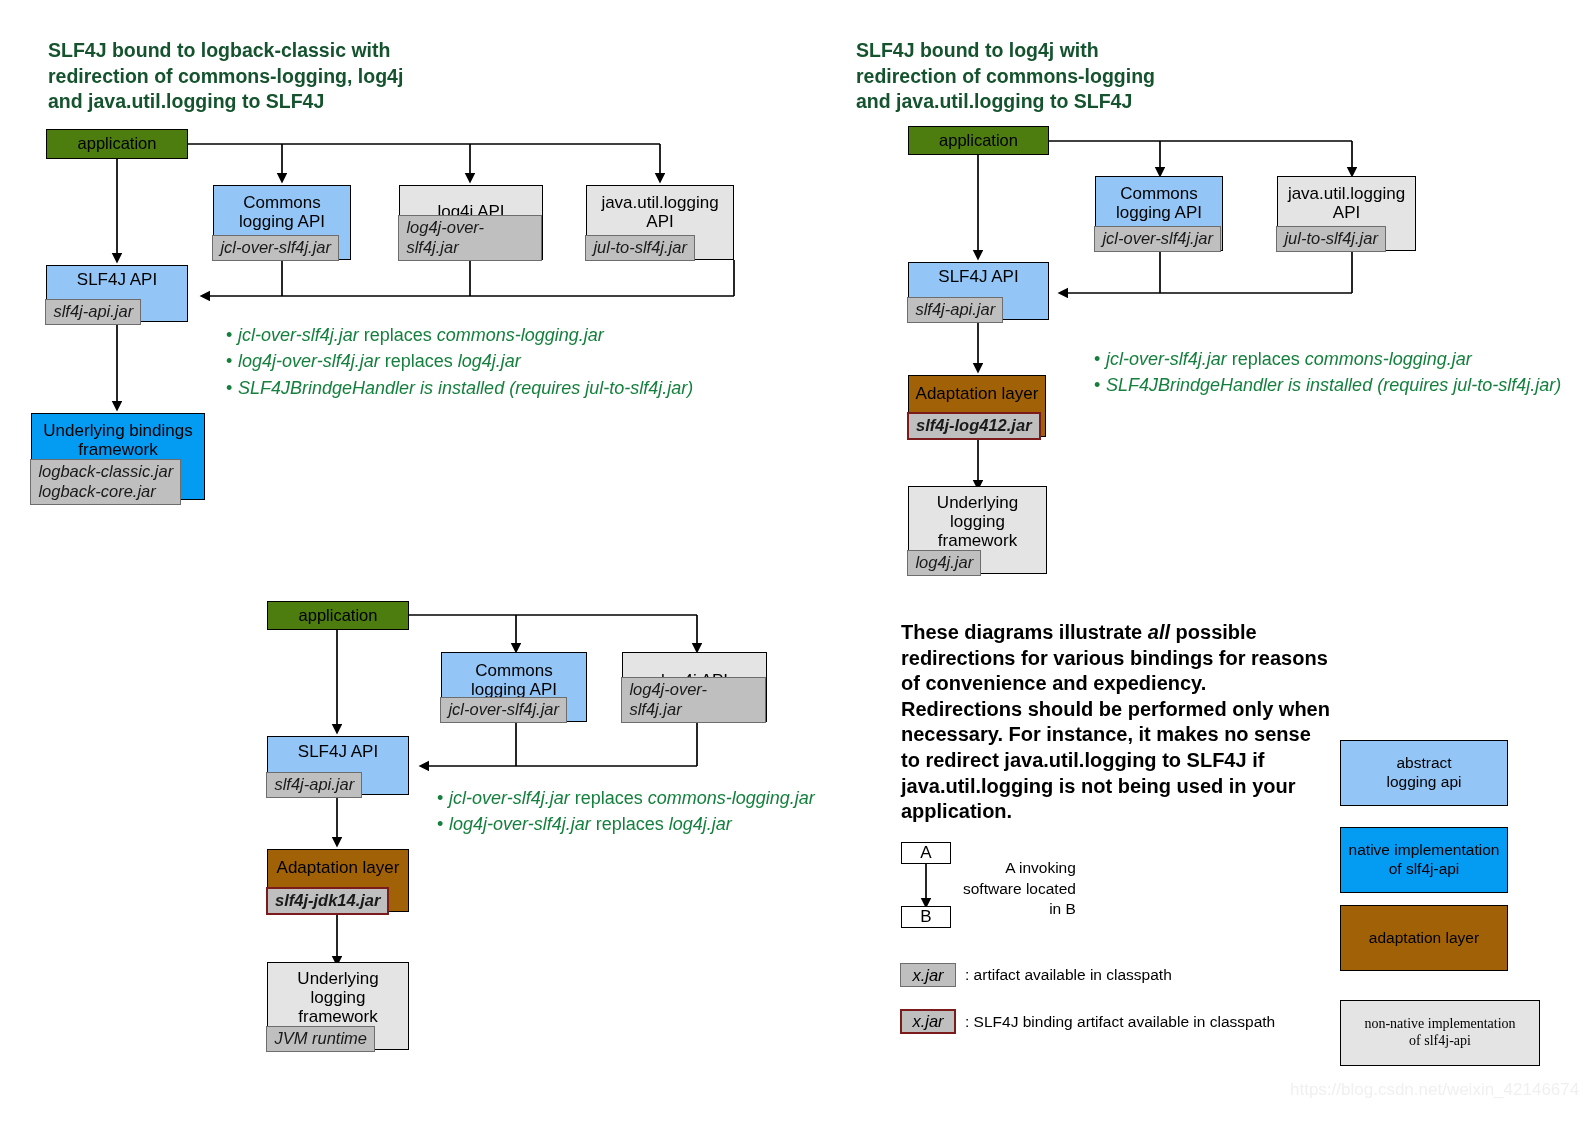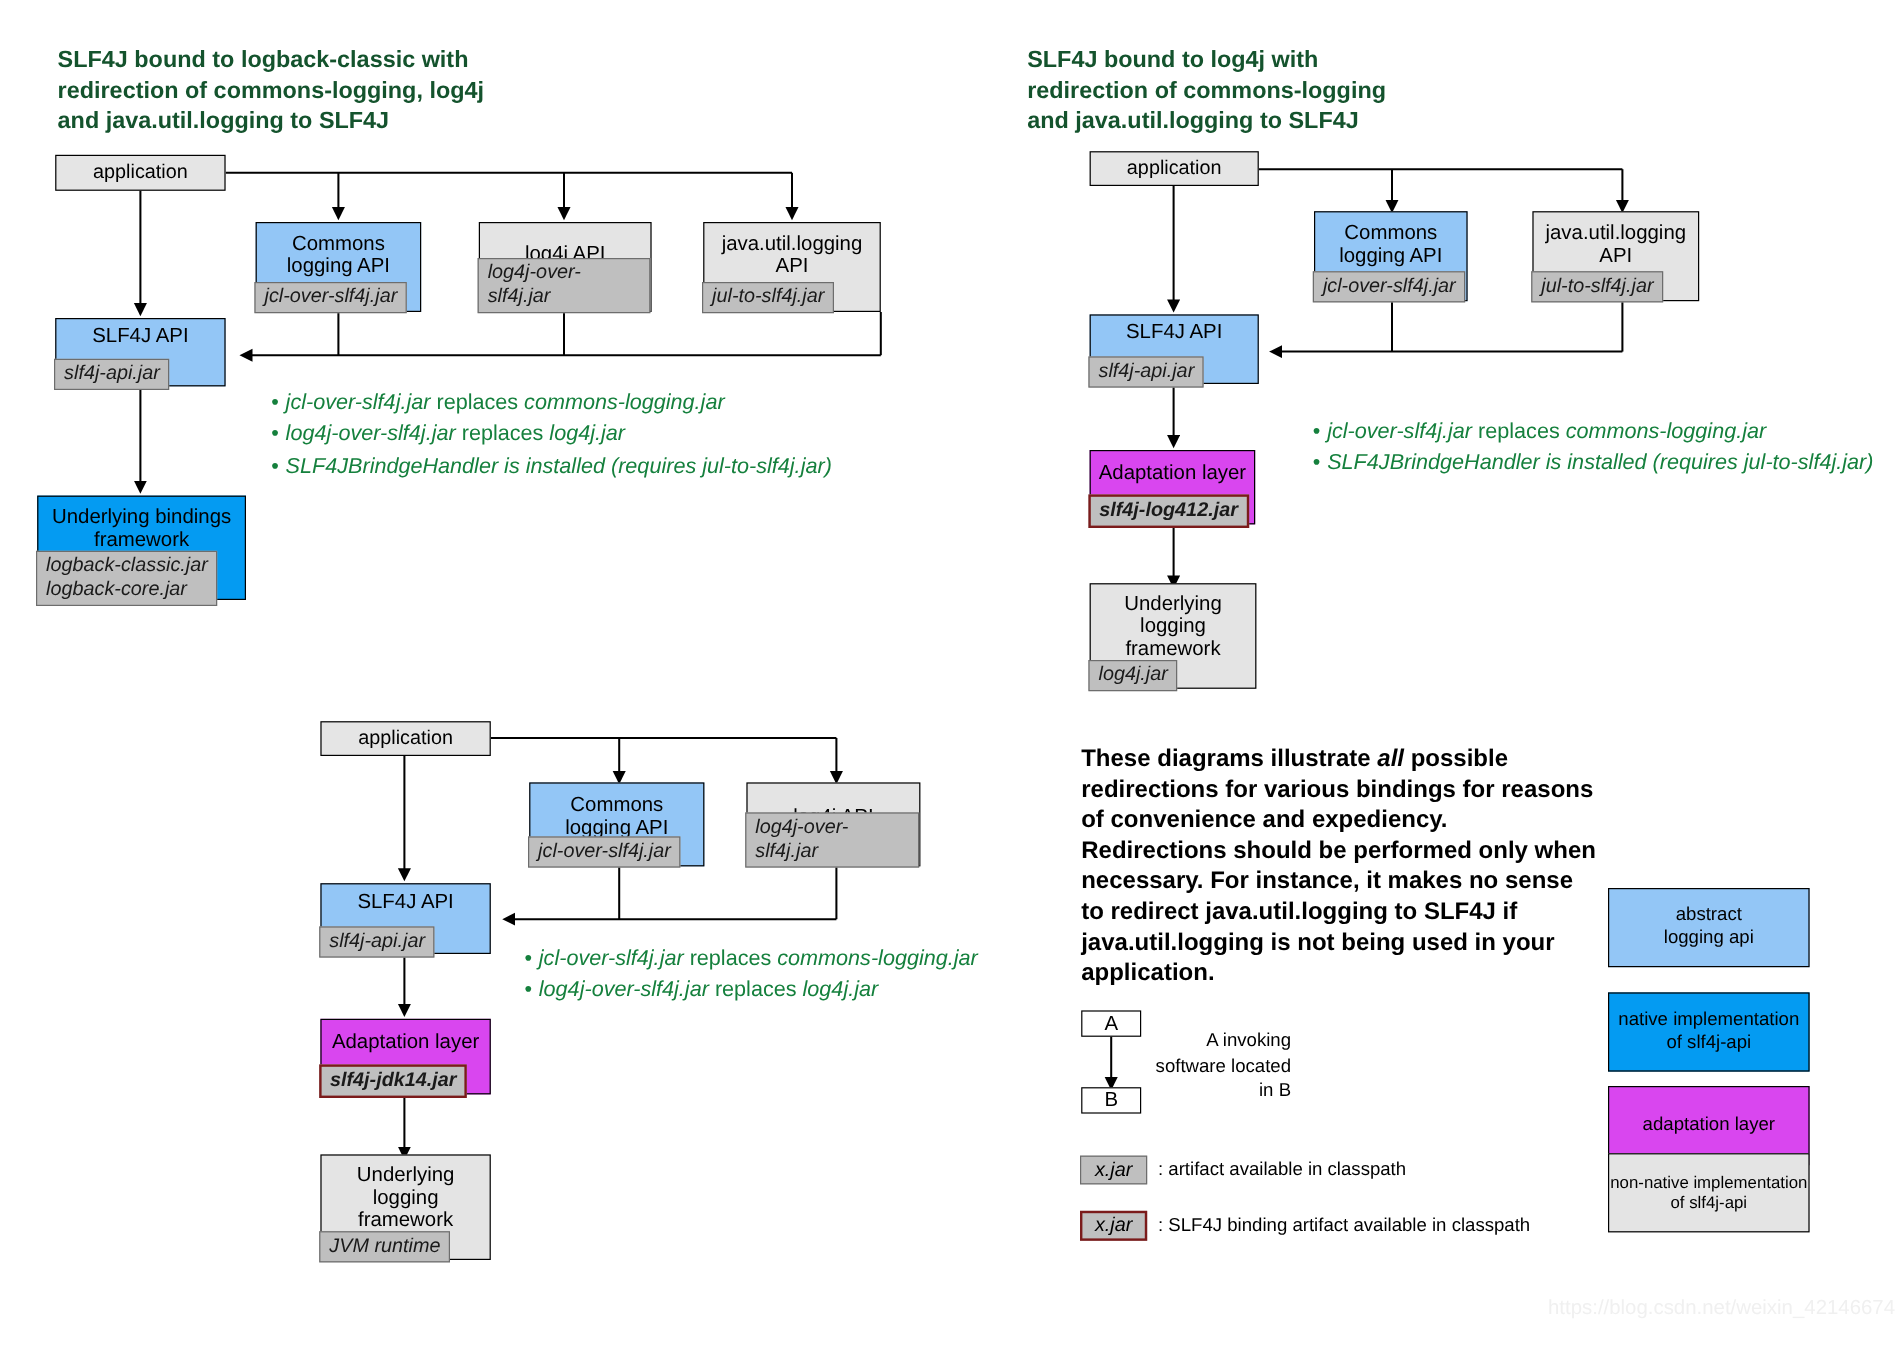--- a/index.html
+++ b/index.html
@@ -5,25 +5,25 @@
   html,body{margin:0;padding:0;background:#ffffff;}
   body{width:1587px;height:1123px;font-family:"Liberation Sans",sans-serif;}
   #root{position:relative;width:1587px;height:1123px;overflow:hidden;background:#fff;}
 
   
   .box{position:absolute;box-sizing:border-box;border:1.6px solid #000;
        display:flex;flex-direction:column;align-items:center;
        font-size:17px;color:#000;line-height:1.12;}
   .box .title{width:100%;text-align:center;padding-top:7px;
               white-space:pre-line;}
-  .c-green{background:#e5e5e5;}
+  .c-green{background:#4d7c0f;}
   .c-lightblue{background:#93c6f6;}
   .c-grey{background:#e4e4e4;}
   .c-blue{background:#049bf2;}
-  .c-teal{background:#d946ef;}
+  .c-teal{background:#a16207;}
 
   
   .jar{position:absolute;box-sizing:border-box;background:#bfbfbf;
        border:1.6px solid #6d6d6d;font-style:italic;font-size:16.5px;
        color:#1a1a1a;line-height:1.18;padding:2px 7px 3px 7px;
        white-space:pre-line;text-align:left;}
   .jar.red{border:2.2px solid #7b1b1b;font-weight:bold;}
 
   
   .heading{position:absolute;font-weight:bold;font-size:19.5px;
@@ -265,20 +265,20 @@
     <span>abstract
 logging api</span>
   </div>
   <div class="swatch c-blue" style="left:1340px;top:827px;width:168px;height:66px;">
     <span>native implementation
 of slf4j-api</span>
   </div>
   <div class="swatch c-teal" style="left:1340px;top:905px;width:168px;height:66px;">
     <span>adaptation layer</span>
   </div>
-  <div class="swatch c-grey small" style="left:1340px;top:961px;width:168px;height:66px;">
+  <div class="swatch c-grey small" style="left:1340px;top:1000px;width:200px;height:66px;font-family:Liberation Serif, serif;">
     <span>non-native implementation
 of slf4j-api</span>
   </div>
 
   <div class="watermark" style="left:1290px;top:1080px;">https://blog.csdn.net/weixin_42146674</div>
 
 </div>
 
 </body></html>

